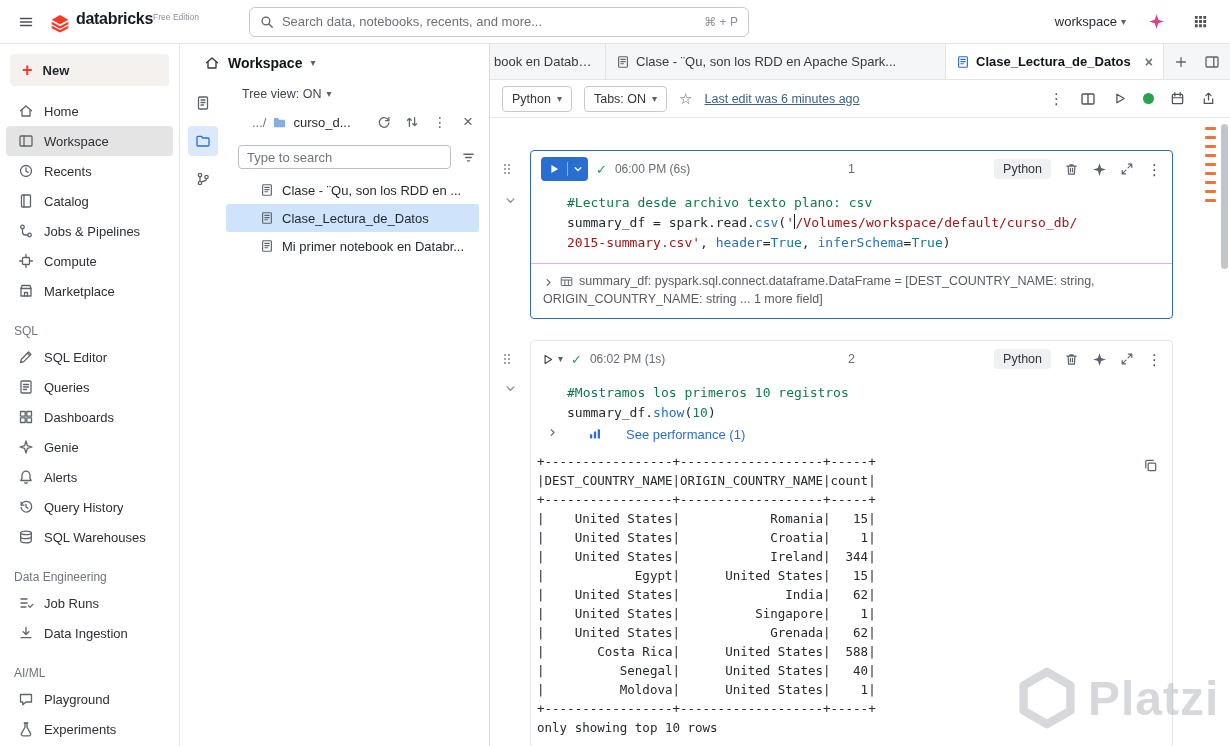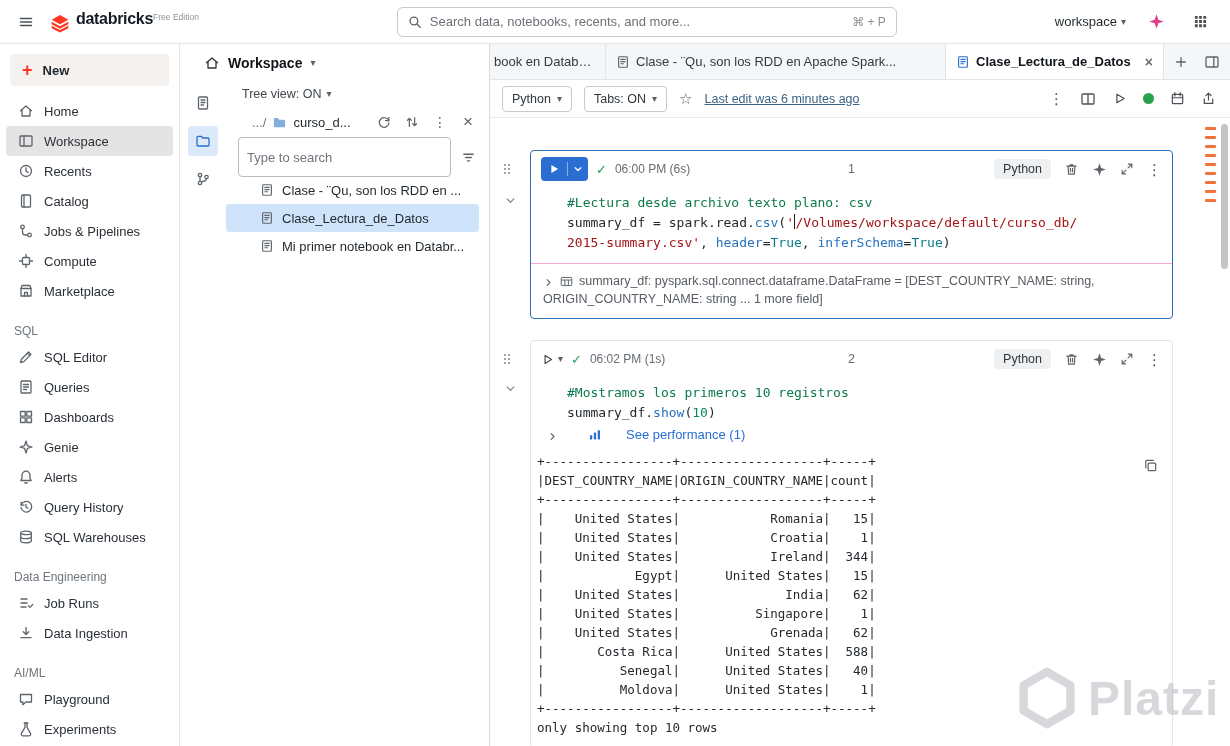--- a/index.html
+++ b/index.html
@@ -9,21 +9,21 @@
   svg.ic { flex:none; display:block; }
 
   
   .topbar { position:absolute; top:0; left:0; width:1230px; height:44px; display:flex; align-items:center; padding:0 12px; gap:10px; border-bottom:1px solid #e4e6e8; background:#fff; z-index:10; }
   .iconbtn { background:none; border:none; color:#4b5157; display:flex; align-items:center; justify-content:center; width:28px; height:28px; cursor:pointer; }
   .logo { display:flex; align-items:flex-start; gap:6px; cursor:pointer; }
   .logo svg { color:var(--brand,#ff3621); margin-top:2px; }
   .logo-txt { display:flex; flex-direction:row; line-height:1; }
   .logo-word { font-weight:700; font-size:16px; color:#131c24; letter-spacing:-0.3px; }
   .logo-sub { font-size:8.5px; color:#8b9096; margin-top:2px; }
-  .topbar-center { flex:1; display:flex; justify-content:center; }
+  .topbar-center { flex:1; display:flex; }
   .searchbox { width:500px; height:30px; margin-left:40px; border:1px solid #c6cacd; border-radius:6px; display:flex; align-items:center; gap:8px; padding:0 10px; color:#5b6166; background:#fff; }
   .searchbox input { flex:1; border:none; outline:none; font-size:13px; font-family:inherit; color:#1f272d; background:transparent; }
   .searchbox input::placeholder { color:#6b7177; }
   .shortcut { font-size:12px; color:#8b9096; white-space:nowrap; }
   .topbar-right { display:flex; align-items:center; gap:16px; padding-right:4px; }
   .ws-menu { display:flex; align-items:center; gap:4px; font-size:13px; cursor:pointer; color:#1f272d; }
   .chev { font-size:10px; color:#5b6166; line-height:1; }
   .assistant { color:var(--assistant,#df3d8d); }
 
   
@@ -47,21 +47,21 @@
   .railbtn { width:30px; height:30px; border:none; background:none; border-radius:4px; color:#5d646b; display:flex; align-items:center; justify-content:center; cursor:pointer; }
   .railbtn.active { background:#dce9fb; color:var(--accent,#2a6ed2); }
   .wsp-tree { flex:1; padding-right:10px; min-width:0; }
   .treeview-row { height:24px; display:flex; align-items:center; gap:5px; font-size:12.5px; color:#40464d; padding-left:16px; cursor:pointer; }
   .crumb-row { height:32px; display:flex; align-items:center; gap:6px; padding-left:26px; color:#5d646b; }
   .crumb-ellipsis { font-size:13px; color:#6e757c; cursor:pointer; }
   .crumb-folder { font-size:13px; color:#1f272d; cursor:pointer; white-space:nowrap; }
   .crumb-row .spacer { flex:1; }
   .cicon { width:22px; background:none; border:none; cursor:pointer; color:#5d646b; display:flex; align-items:center; justify-content:center; font-size:14px; font-family:inherit; }
   .search-row { height:38px; display:flex; align-items:center; gap:6px; padding-left:12px; }
-  .tree-search { flex:1; height:40px; border:1px solid #b9bec4; border-radius:4px; padding:0 8px; font-size:13px; font-family:inherit; outline:none; color:#1f272d; }
+  .tree-search { flex:1; height:24px; border:1px solid #b9bec4; border-radius:4px; padding:0 8px; font-size:13px; font-family:inherit; outline:none; color:#1f272d; }
   .tree-search::placeholder { color:#6e757c; }
   .file-list { margin-top:0; }
   .file-row { height:28px; display:flex; align-items:center; gap:8px; padding-left:34px; border-radius:3px; cursor:pointer; color:#1f272d; }
   .file-row svg { color:#5d646b; }
   .file-row.selected { background:var(--selection,#cfe3fb); }
   .file-label { font-size:13px; white-space:nowrap; overflow:hidden; text-overflow:ellipsis; }
 
   
   .main { position:absolute; top:44px; left:490px; width:740px; height:702px; display:flex; flex-direction:column; background:#fff; }
   .tabbar { height:36px; display:flex; align-items:stretch; background:#f5f6f8; border-bottom:1px solid #e2e4e7; }
@@ -107,21 +107,21 @@
   .code { padding:6px 10px 10px 36px; font-family:"DejaVu Sans Mono","Liberation Mono",monospace; font-size:13px; line-height:20px; color:#24292e; cursor:text; }
   .c-com { color:var(--syn_comment,#0c7a4a); }
   .c-str { color:var(--syn_string,#a31515); }
   .c-fn  { color:var(--syn_fn,#2672bd); }
   .c-kw  { color:var(--syn_keyword,#0d7d8c); }
   .c-num { color:var(--syn_number,#098658); }
   .cursor { display:inline-block; width:1.5px; height:15px; background:#1a1a1a; vertical-align:-2px; }
 
   .cell-output1 { border-top:1px solid #f9a8d4; padding:8px 12px 10px; font-size:12.5px; line-height:18px; color:#565c63; }
   .oicon { display:inline-block; vertical-align:-3px; margin-right:6px; color:#5d646b; }
-  .perf-row { display:flex; align-items:flex-end; gap:24px; padding:2px 0 4px 16px; }
+  .perf-row { display:flex; align-items:flex-start; gap:24px; padding:2px 0 4px 16px; }
   .perf-link { color:var(--accent,#2a6ed2); font-size:13px; cursor:pointer; }
   .perf-row .barchart { color:var(--accent,#2a6ed2); }
   .out2 { position:relative; }
   .outpre { margin:6px 0 0 6px; font-family:"DejaVu Sans Mono","Liberation Mono",monospace; font-size:12.5px; line-height:19px; color:#24292e; white-space:pre; }
   .outnote { margin:0 0 10px 6px; font-family:"DejaVu Sans Mono","Liberation Mono",monospace; font-size:12.5px; line-height:19px; color:#24292e; }
   .copybtn { position:absolute; right:14px; top:6px; background:none; border:none; color:#5d646b; cursor:pointer; display:flex; }
 
   .gutter { position:absolute; color:#8a9096; background:none; border:none; cursor:pointer; display:flex; }
   .g-drag1 { left:12px; top:43px; cursor:grab; }
   .g-chev1 { left:14px; top:76px; }

